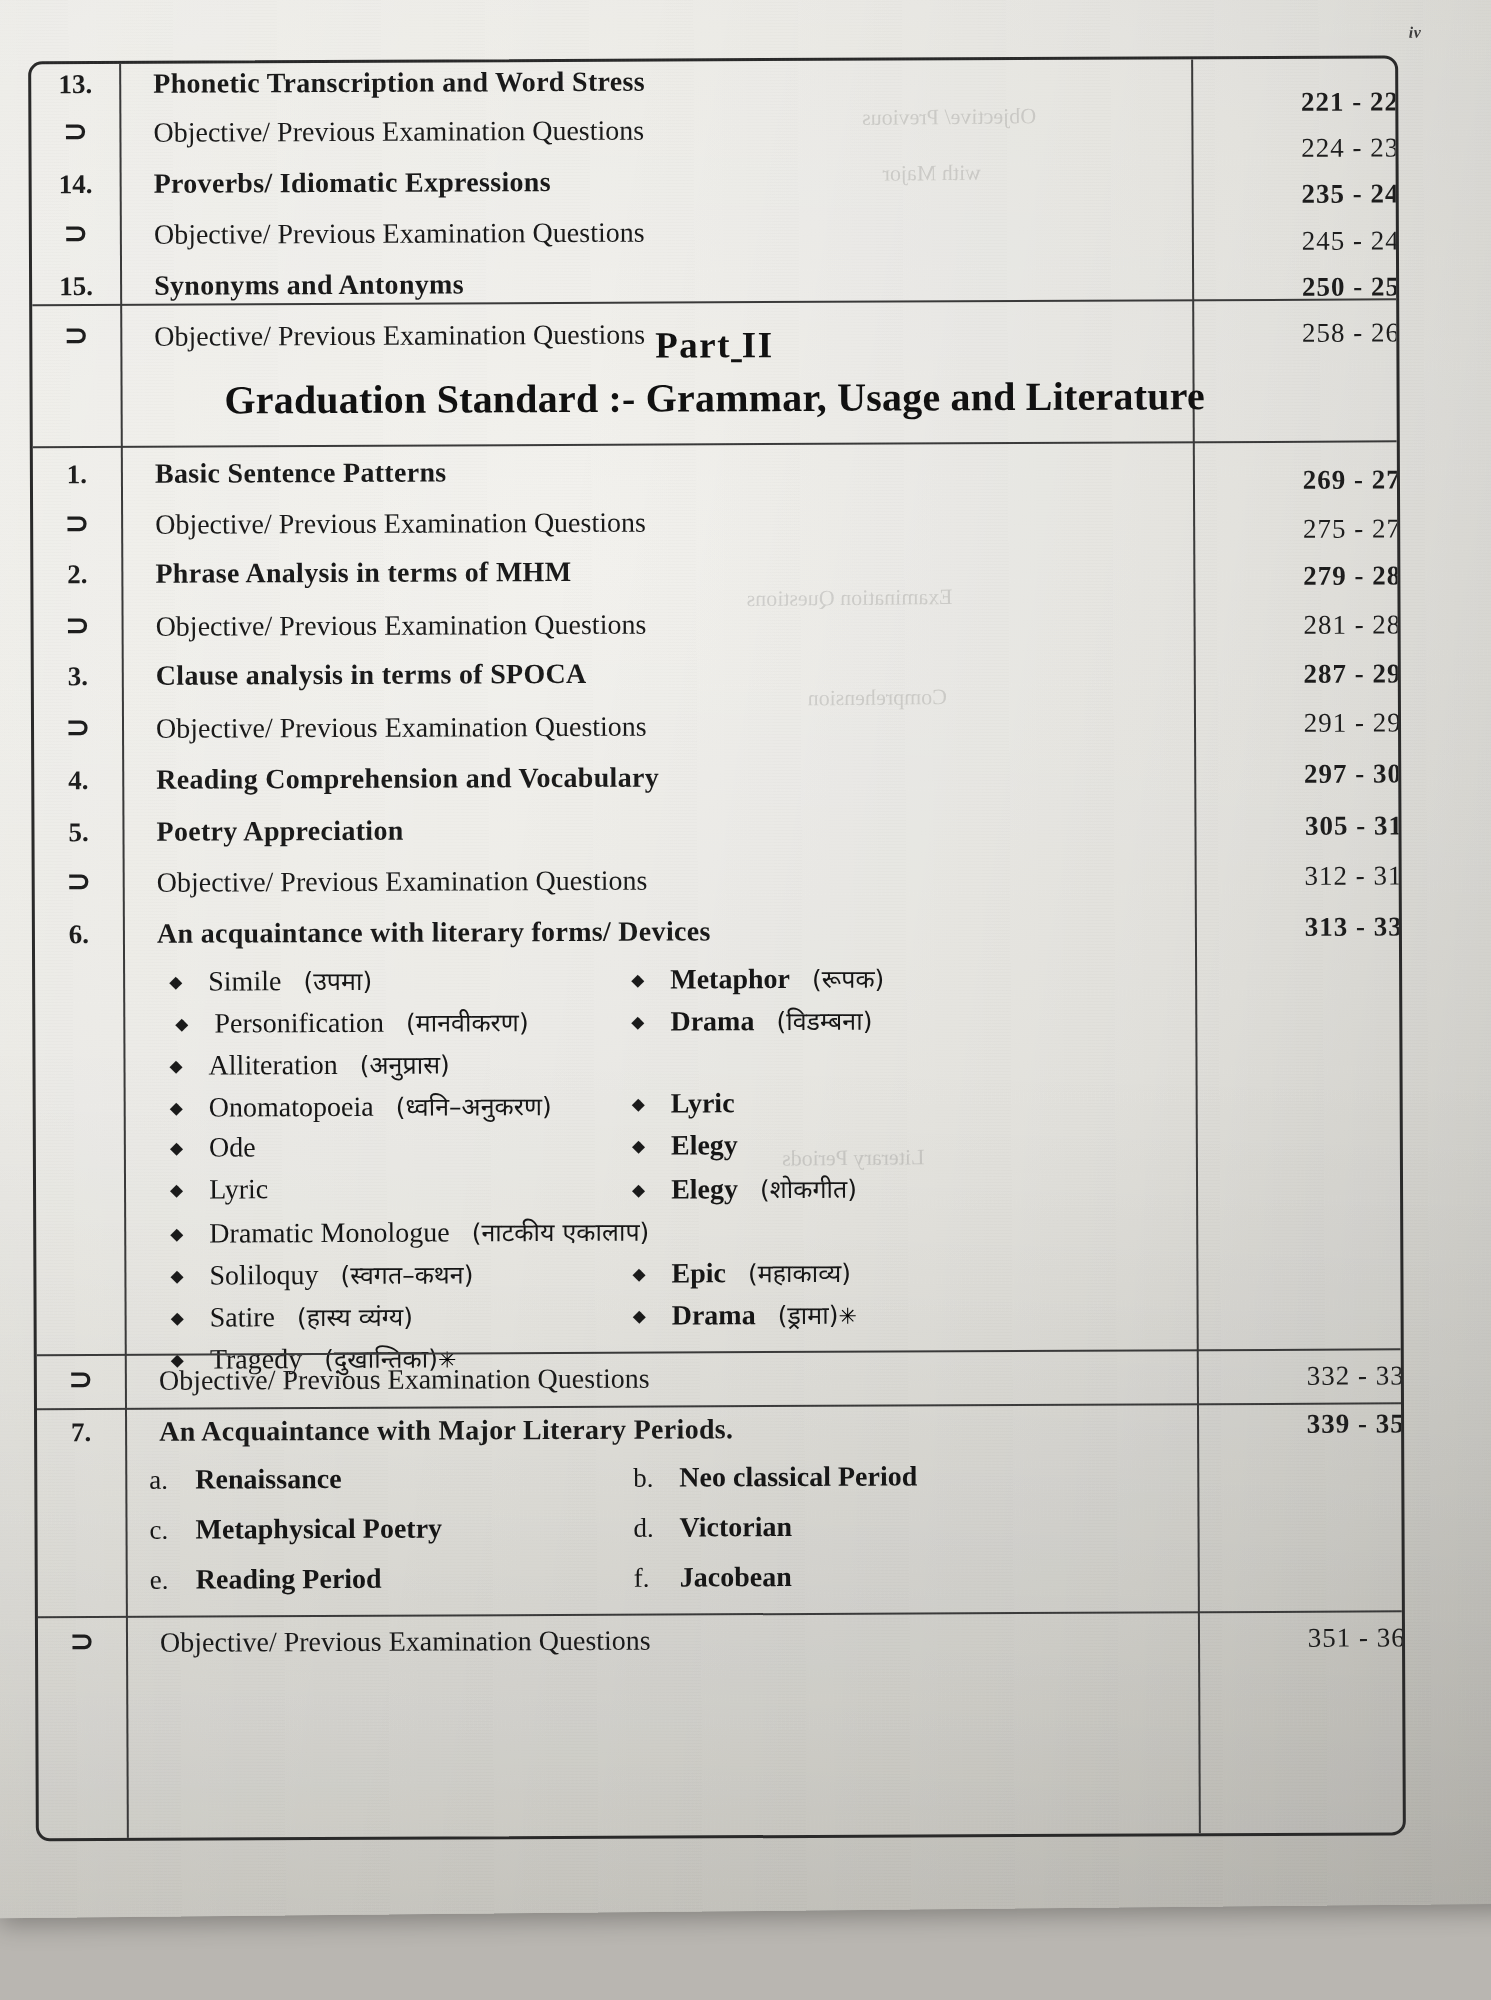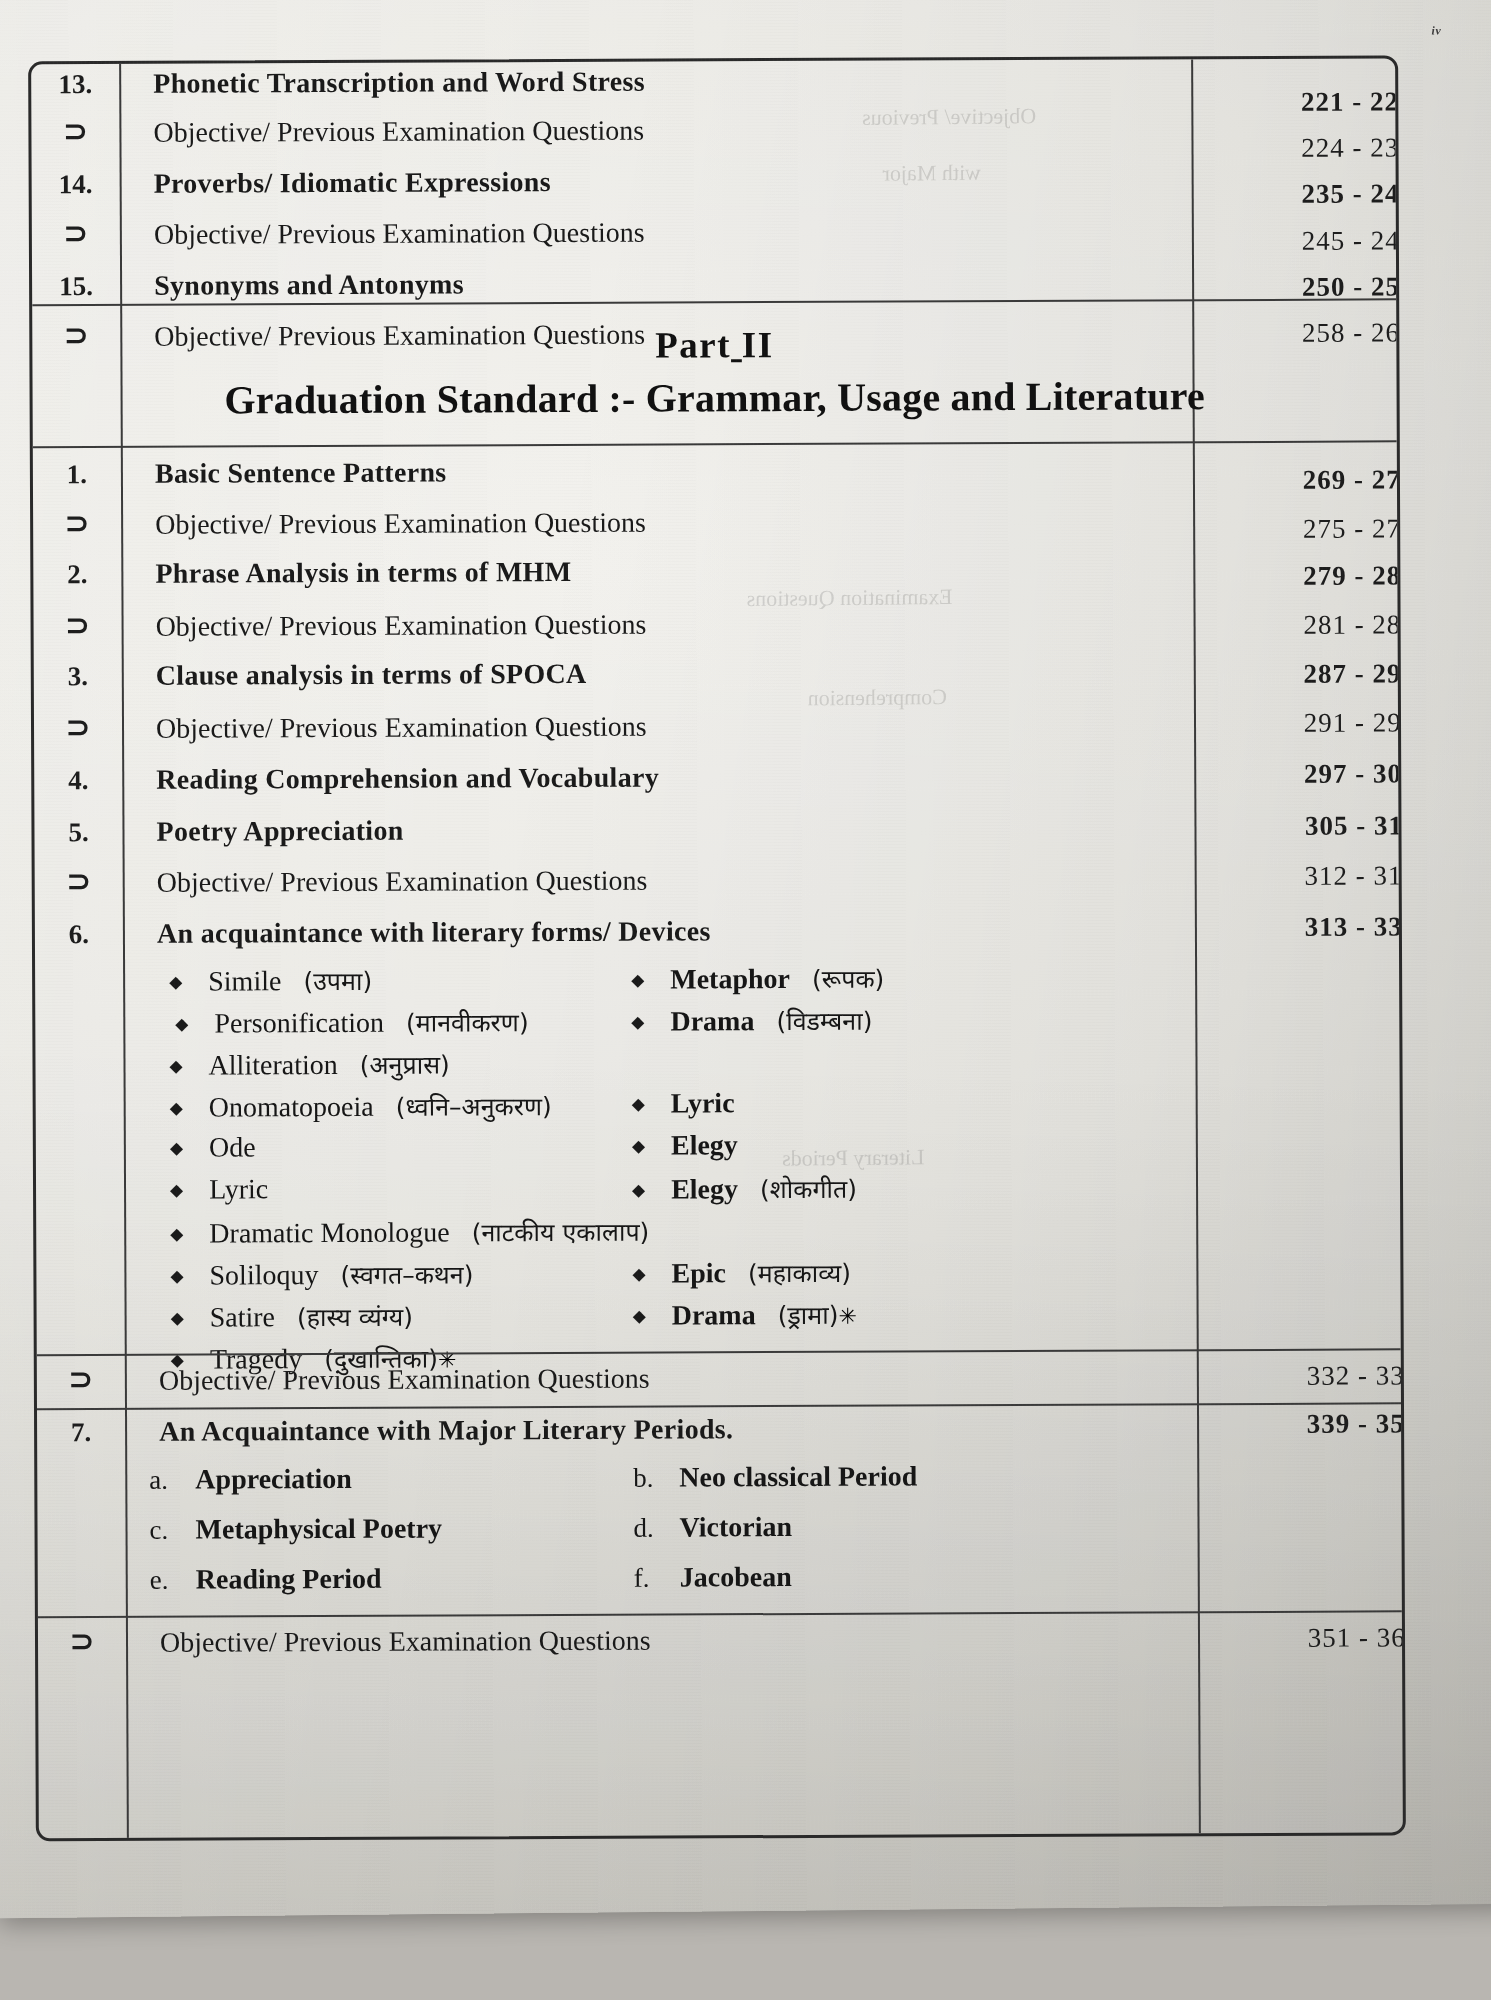--- a/index.html
+++ b/index.html
@@ -32,23 +32,23 @@
     position: absolute; inset: 0;
     background:
       linear-gradient(100deg, rgba(255,255,255,0.18) 0%, rgba(255,255,255,0.0) 35%, rgba(0,0,0,0.045) 72%, rgba(0,0,0,0.10) 100%),
       linear-gradient(182deg, rgba(255,255,255,0.10) 0%, rgba(0,0,0,0.0) 55%, rgba(0,0,0,0.07) 100%);
     pointer-events: none;
   }
 
   
   #folio {
     position: absolute;
-    right: 60px;
+    right: 80px;
     top: 44px;
-    font-size: 12px;
+    font-size: 16px;
     font-weight: bold;
     font-style: italic;
     color: #3b3b3b;
     letter-spacing: 0.5px;
   }
 
   
   #toc {
     position: absolute;
     left: 42px;
@@ -420,21 +420,21 @@
     <div class="hrule" style="top:1344px;"></div>
     <div class="row" style="top:1352px;">
       <div class="c-serial">7.</div>
       <div class="c-title bold">An Acquaintance with Major Literary Periods.</div>
     </div>
     <div class="pagecol bold" style="top:1350px;">339 - 351</div>
 
     <div class="sublist" style="top:1400px; height:140px;">
       <div class="subrow" style="left:16px; top:0px;">
         <span class="per-key">a.</span>
-        <span class="per-val">Appreciation</span>
+        <span class="per-val">Renaissance</span>
       </div>
       <div class="subrow" style="left:500px; top:0px;">
         <span class="per-key">b.</span>
         <span class="per-val">Neo classical Period</span>
       </div>
       <div class="subrow" style="left:16px; top:50px;">
         <span class="per-key">c.</span>
         <span class="per-val">Metaphysical Poetry</span>
       </div>
       <div class="subrow" style="left:500px; top:50px;">

